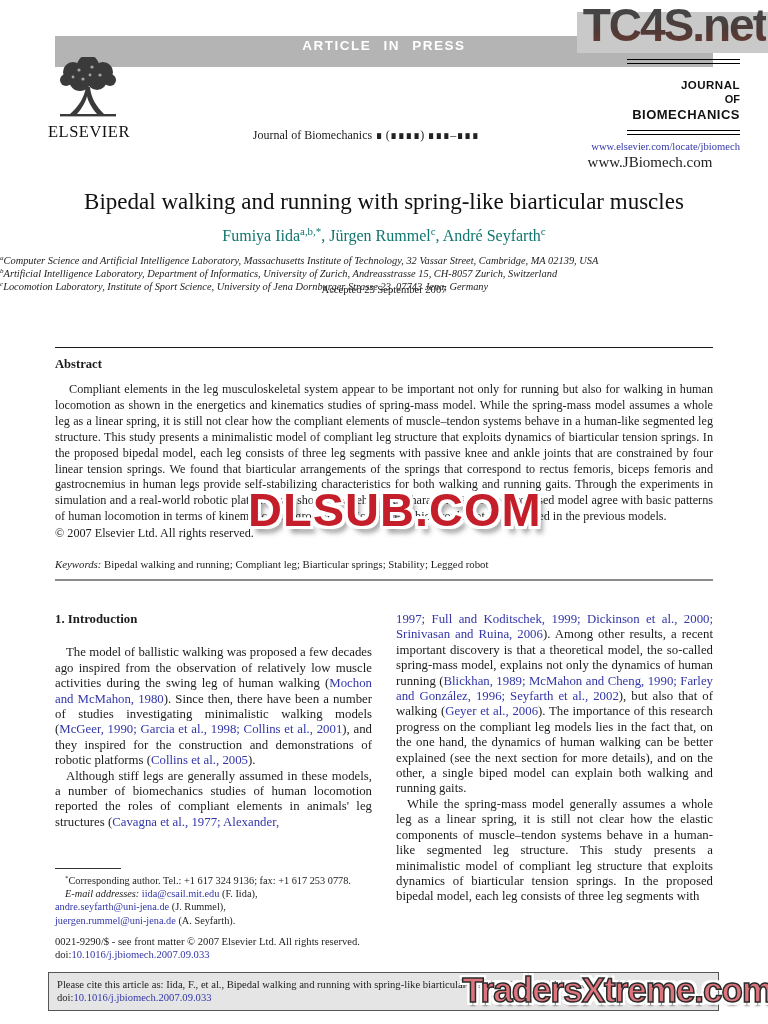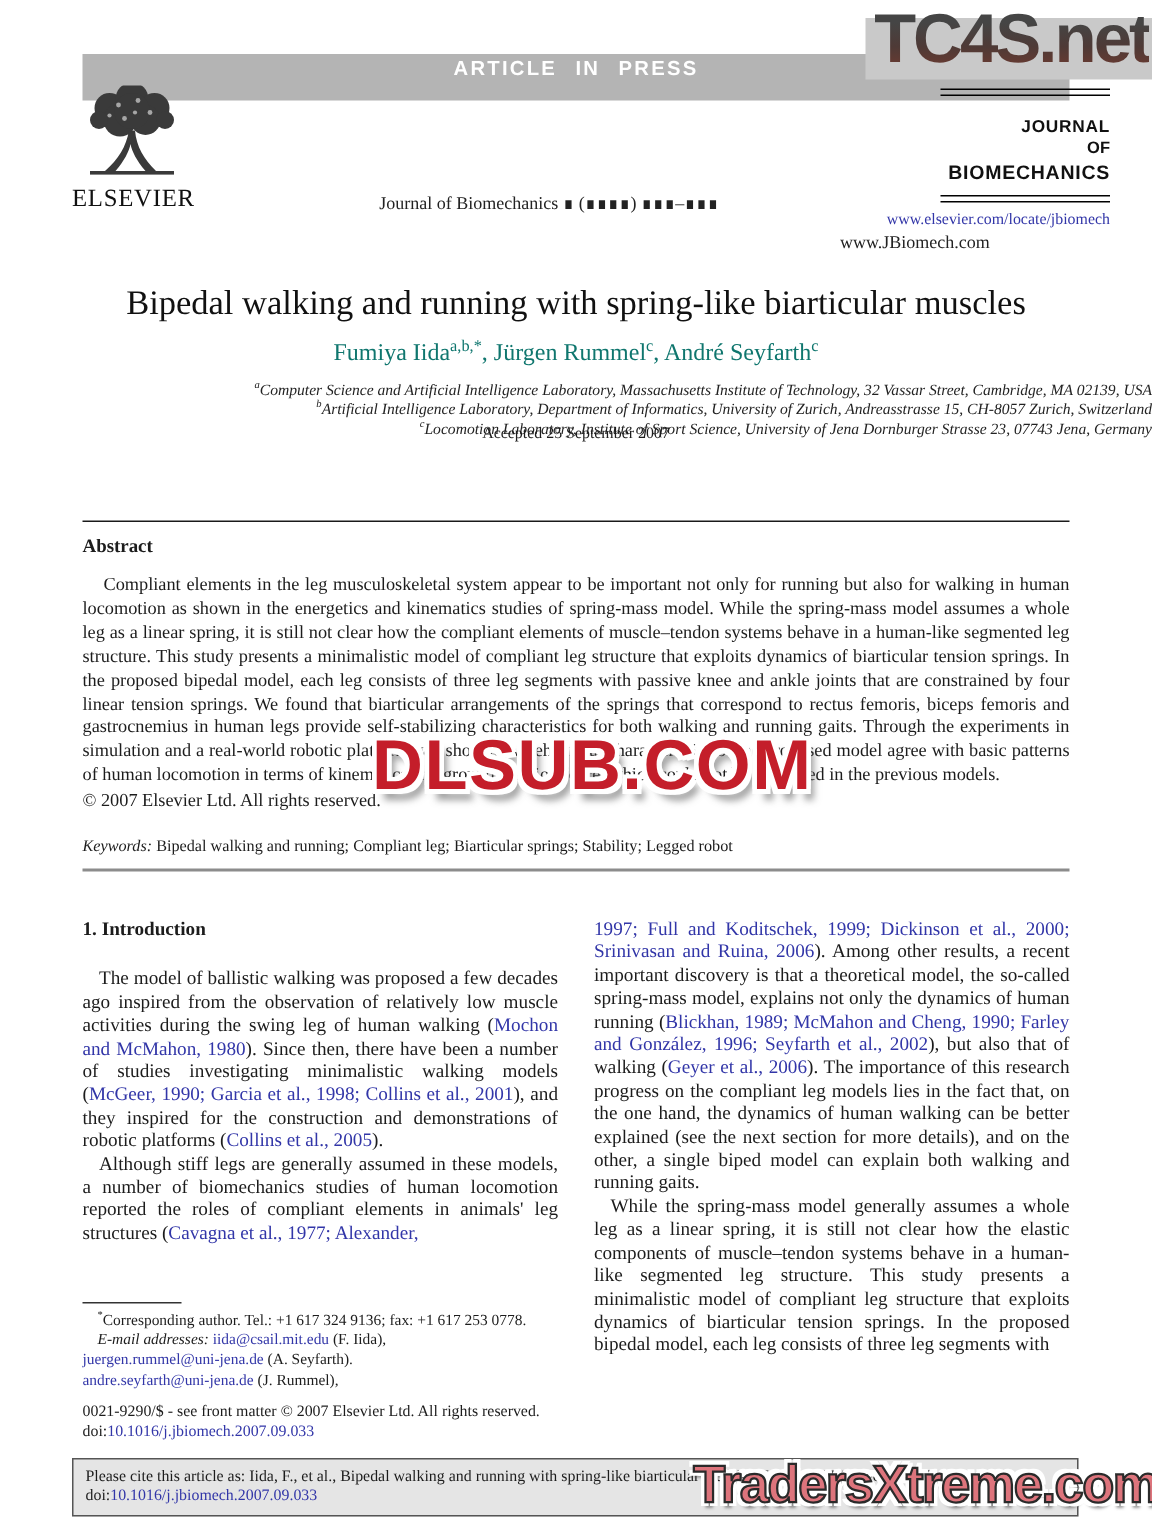--- a/index.html
+++ b/index.html
@@ -27,25 +27,25 @@
   .logo svg{display:block;margin:0 auto;}
   .logo .pub{font-size:16.5px;letter-spacing:.5px;margin-top:1px;color:#111;}
   .journal-line{position:absolute;left:0;top:128px;width:732px;text-align:center;font-size:12px;color:#222;}
   .mast{position:absolute;left:560px;width:180px;text-align:right;font-family:"Liberation Sans", sans-serif;font-weight:bold;color:#111;}
   .mast-j{top:79px;font-size:11.5px;letter-spacing:.5px;}
   .mast-of{top:93px;font-size:11px;}
   .mast-b{top:107px;font-size:13px;letter-spacing:.5px;}
   .dbl-rule{position:absolute;left:627px;width:113px;height:3px;border-top:1.6px solid #000;border-bottom:1.6px solid #000;}
   .rule-top{top:59px;} .rule-bot{top:130px;}
   .mast-url1{position:absolute;left:560px;top:141px;width:180px;text-align:right;font-size:10.6px;color:#3236a8;font-family:"Liberation Serif",serif;}
-  .mast-url2{position:absolute;left:560px;top:154px;width:180px;text-align:left;font-size:12px;color:#222;}
+  .mast-url2{position:absolute;left:560px;top:154px;width:180px;text-align:center;font-size:15px;color:#222;}
   
   .title{position:absolute;left:0;top:189px;width:768px;text-align:center;font-size:23px;color:#111;}
   .authors{position:absolute;left:0;top:227px;width:768px;text-align:center;font-size:16px;color:#0f766e;}
-  .affils{position:absolute;left:0;top:255px;width:768px;text-align:right;font-style:italic;font-size:10.4px;line-height:12.8px;color:#222;}
+  .affils{position:absolute;left:0;top:255px;width:768px;text-align:left;font-style:italic;font-size:10.4px;line-height:12.8px;color:#222;}
   .accepted{position:absolute;left:0;top:284px;width:768px;text-align:center;font-size:10.6px;}
   
   .rule-abs{position:absolute;left:55px;top:347px;width:658px;border-top:1.6px solid #1a1a1a;}
   .abs-head{position:absolute;left:55px;top:357px;font-size:12.6px;font-weight:bold;}
   .abs-block{position:absolute;left:55px;top:382px;width:658px;font-size:12.2px;line-height:15.9px;}
   .abs-block p{margin:0;text-align:justify;text-indent:14px;}
   .abs-copy{margin-top:1px;}
   .keywords{position:absolute;left:55px;top:558px;width:658px;font-size:10.8px;}
   .rule-kw{position:absolute;left:55px;top:579px;width:658px;border-top:2px solid #8c8c8c;}
   
@@ -158,22 +158,22 @@
   </div>
   <div class="col col-right">
     <p><span class="link">1997; Full and Koditschek, 1999; Dickinson et al., 2000; Srinivasan and Ruina, 2006</span><span>). Among other results, a recent important discovery is that a theoretical model, the so-called spring-mass model, explains not only the dynamics of human running (</span><span class="link">Blickhan, 1989; McMahon and Cheng, 1990; Farley and González, 1996; Seyfarth et al., 2002</span><span>), but also that of walking (</span><span class="link">Geyer et al., 2006</span><span>). The importance of this research progress on the compliant leg models lies in the fact that, on the one hand, the dynamics of human walking can be better explained (see the next section for more details), and on the other, a single biped model can explain both walking and running gaits.</span></p>
     <p class="ind"><span>While the spring-mass model generally assumes a whole leg as a linear spring, it is still not clear how the elastic components of muscle–tendon systems behave in a human-like segmented leg structure. This study presents a minimalistic model of compliant leg structure that exploits dynamics of biarticular tension springs. In the proposed bipedal model, each leg consists of three leg segments with</span></p>
   </div>
 
   <div class="fn-rule"></div>
   <div class="footnote">
     <div class="fl"><span class="sup">*</span><span>Corresponding author. Tel.: +1 617 324 9136; fax: +1 617 253 0778.</span></div>
     <div class="fl"><span class="i">E-mail addresses: </span><span class="link">iida@csail.mit.edu</span><span> (F. Iida),</span></div>
+    <div><span class="link">andre.seyfarth@uni-jena.de</span><span> (J. Rummel),</span></div>
     <div><span class="link">juergen.rummel@uni-jena.de</span><span> (A. Seyfarth).</span></div>
-    <div><span class="link">andre.seyfarth@uni-jena.de</span><span> (J. Rummel),</span></div>
   </div>
 
   <div class="footer-issn">0021-9290/$ - see front matter © 2007 Elsevier Ltd. All rights reserved.</div>
   <div class="footer-doi"><span>doi:</span><span class="link">10.1016/j.jbiomech.2007.09.033</span></div>
 
   <div class="cite-box"><span>Please cite this article as: Iida, F., et al., Bipedal walking and running with spring-like biarticular muscles, Journal of Biomechanics (2007), doi:</span><span class="link">10.1016/j.jbiomech.2007.09.033</span></div>
 
   <div class="wm-dlsub">DLSUB.COM</div>
   <div class="wm-traders">TradersXtreme.com</div>
 

